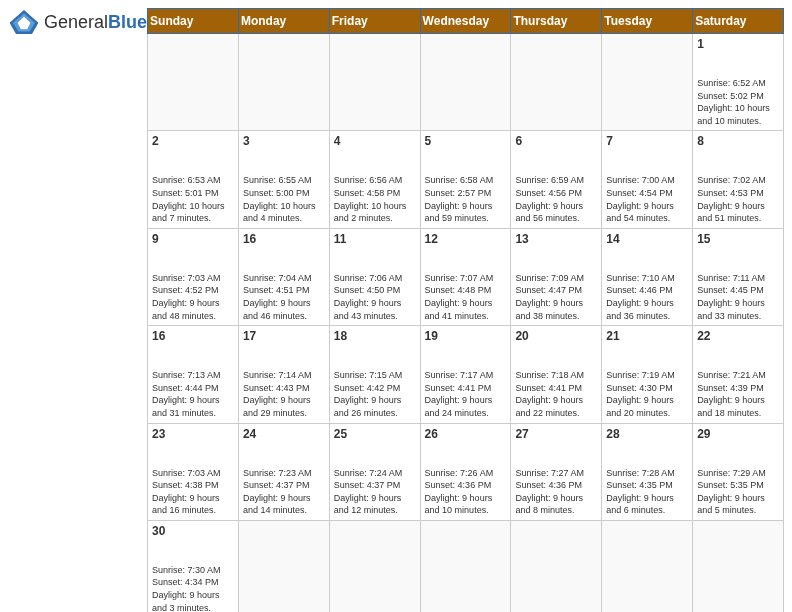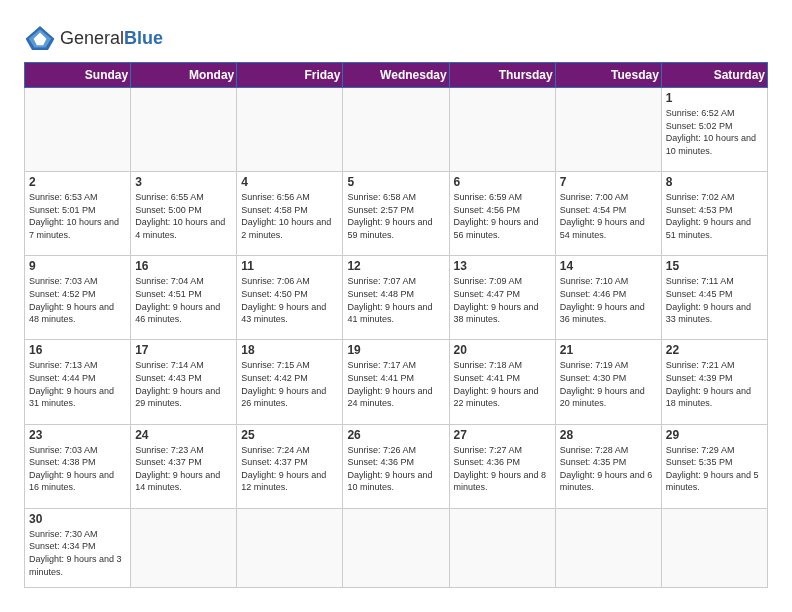--- a/index.html
+++ b/index.html
@@ -6,23 +6,23 @@
     body {
       width: 792px;
       height: 612px;
       font-family: Arial, sans-serif;
       background: #fff;
       overflow: hidden;
     }
     .page {
       width: 792px;
       height: 612px;
-      padding: 24px;
+      padding: 8px;
       display: flex;
-      flex-direction: column;
+      flex-direction: row;
     }
     .header {
       display: flex;
       justify-content: space-between;
       align-items: flex-start;
       margin-bottom: 10px;
     }
     .logo {
       display: flex;
       align-items: center;
@@ -45,23 +45,23 @@
       color: #555;
     }
     .calendar {
       flex: 1;
       border: 1px solid #ccc;
       border-collapse: collapse;
       width: 100%;
       table-layout: fixed;
     }
     .calendar th {
-      background: #701a75;
+      background: #a16207;
       color: #fff;
-      text-align: right;
+      text-align: left;
       padding: 5px 2px;
       font-size: 12px;
       border: 1px solid #2e6db4;
     }
     .calendar td {
       border: 1px solid #ccc;
       vertical-align: top;
       padding: 3px 4px;
       font-size: 9.5px;
       color: #333;
@@ -73,20 +73,21 @@
     .day-number {
       font-size: 12px;
       font-weight: bold;
       display: block;
       margin-bottom: 2px;
     }
     .day-info {
       font-size: 9px;
       line-height: 1.4;
       color: #333;
+      margin-top: 26px;
     }
     .last-row td {
       height: 60px;
     }
   </style>
 </head>
 <body>
 
 <div class="page">
   <div class="header">

